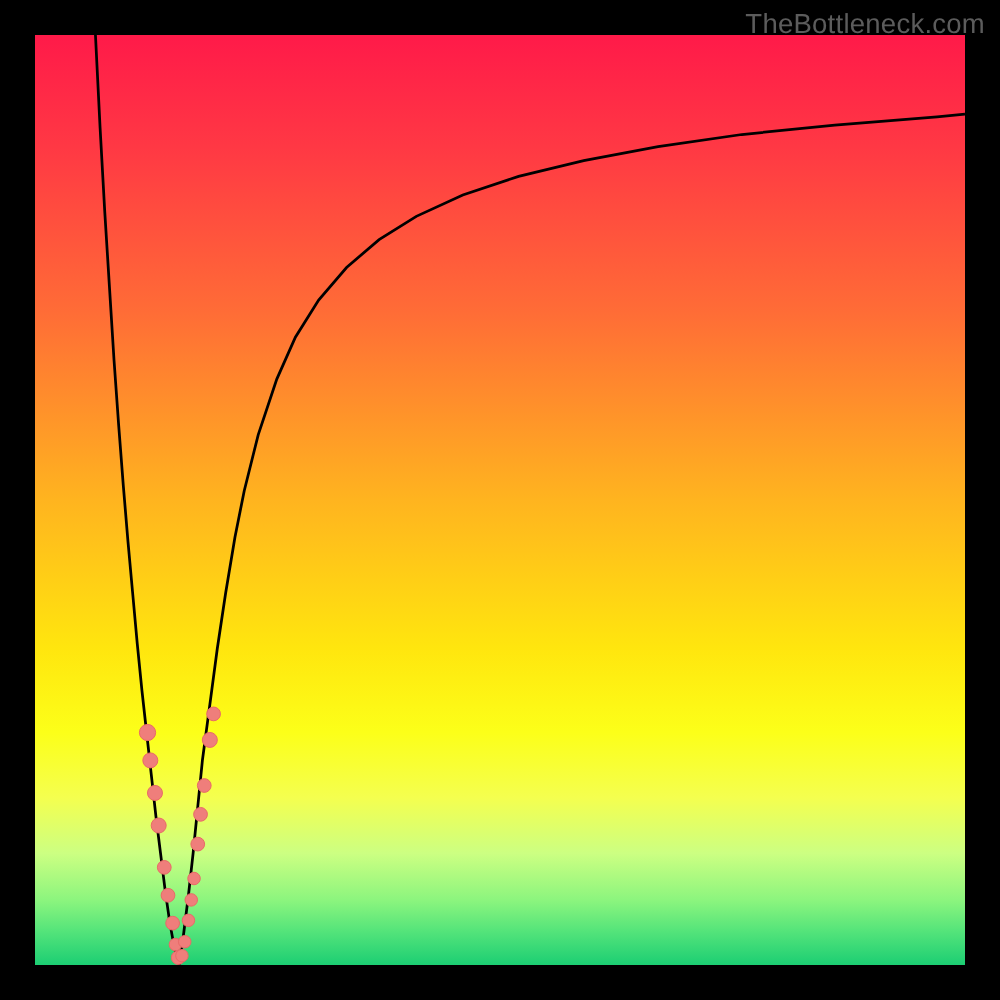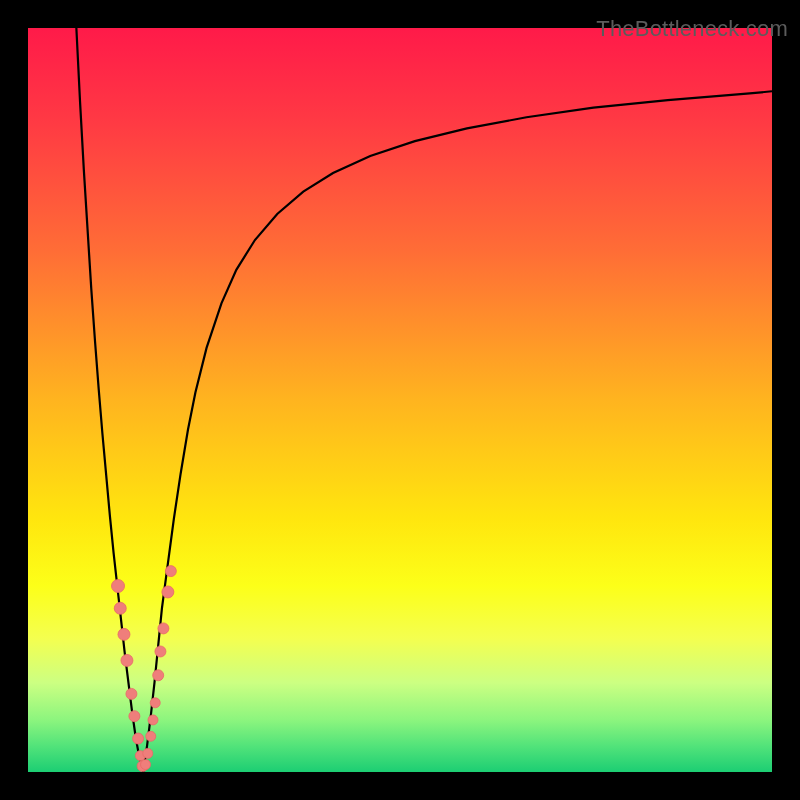--- a/index.html
+++ b/index.html
@@ -18,21 +18,21 @@
     width: 744px;
     height: 744px;
     overflow: hidden;
   }
   .gradient {
     position: absolute;
     inset: 0;
   }
   .watermark {
     position: absolute;
-    top: 16px;
+    top: 6px;
     right: 12px;
     color: #5c5c5c;
     font-size: 22px;
     font-weight: 500;
     letter-spacing: 0.2px;
   }
   svg {
     position: absolute;
     inset: 0;
   }

